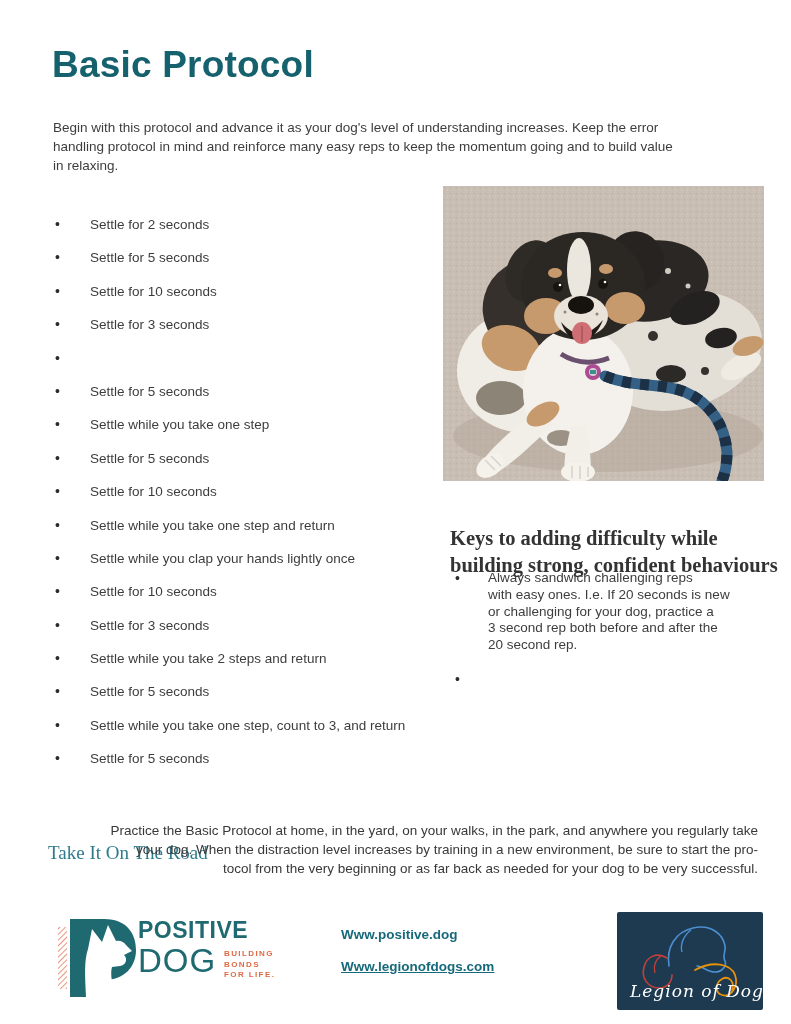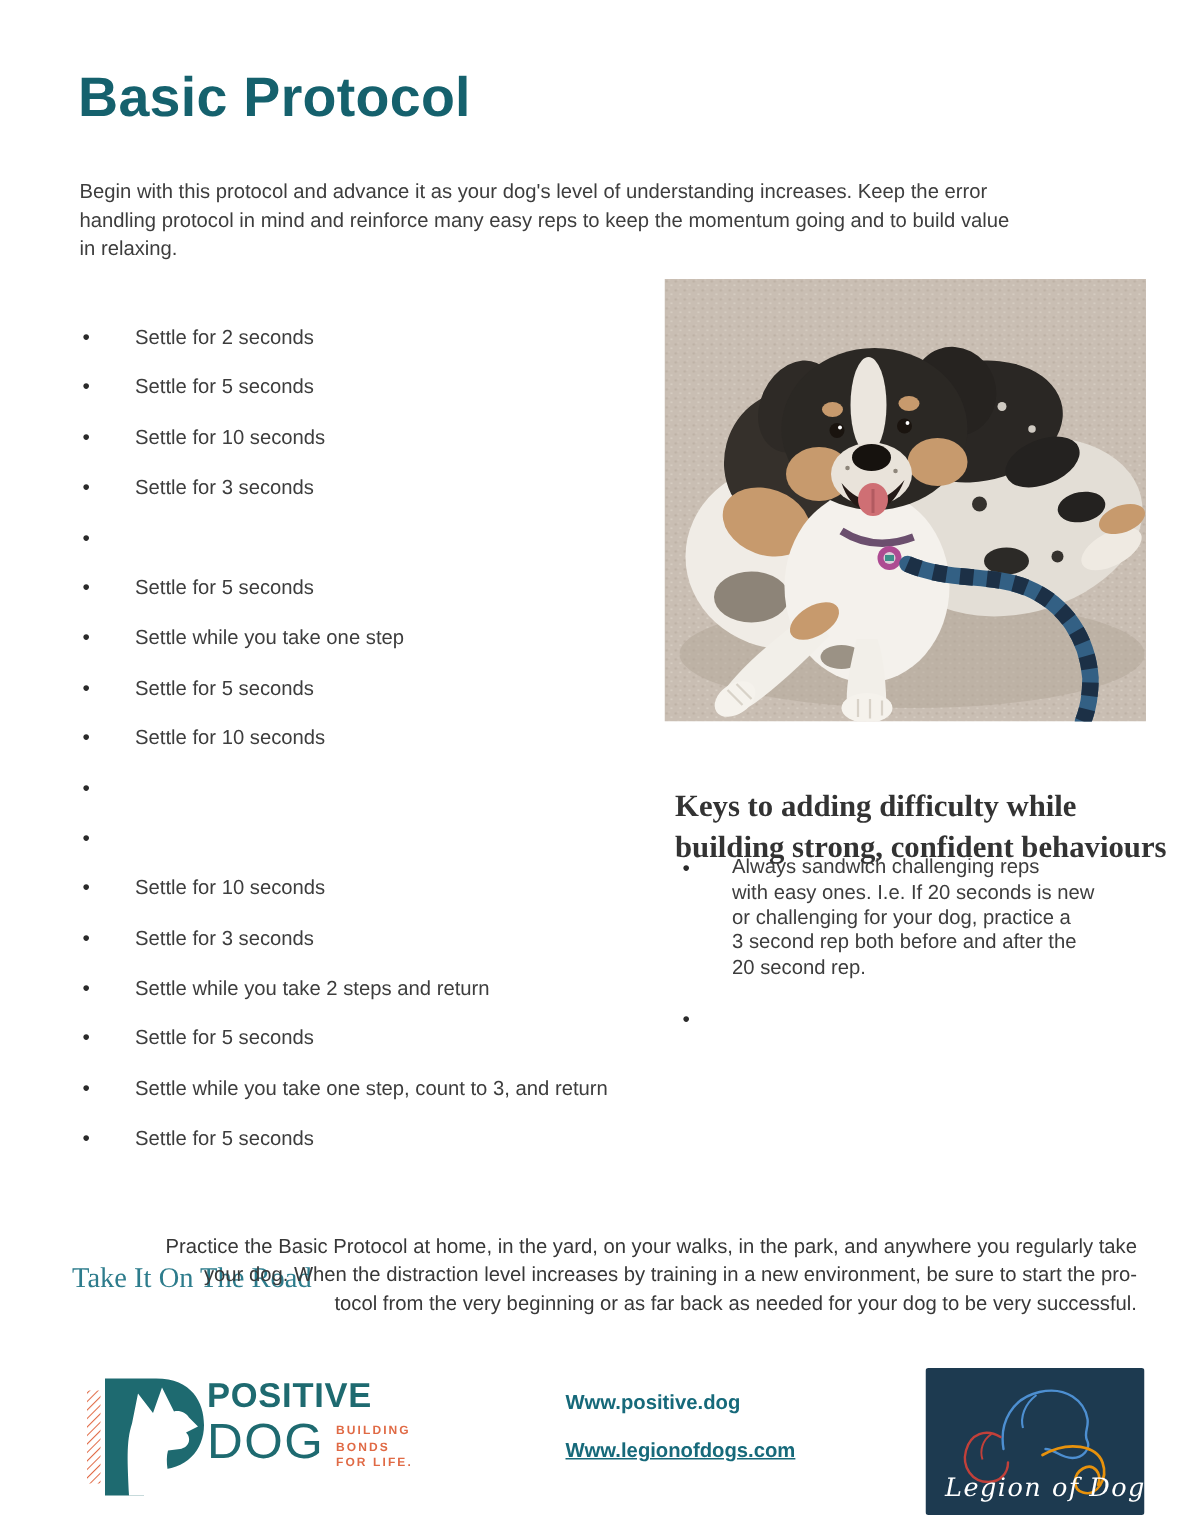--- a/index.html
+++ b/index.html
@@ -51,21 +51,21 @@
   .pd-dog {
     position:absolute; left:138px; top:944px;
     font-size:33px; font-weight:normal; color:#1e6a70; letter-spacing:1px; line-height:33px;
   }
   .pd-tagline {
     position:absolute; left:224px; top:949px;
     font-size:8px; font-weight:bold; color:#e06a45; letter-spacing:1.4px;
     line-height:10.5px; white-space:pre-line;
   }
   .link1, .link2 {
-    position:absolute; left:341px; font-size:13.5px; font-weight:bold; color:#16697a;margin-left:36px;
+    position:absolute; left:341px; font-size:13.5px; font-weight:bold; color:#16697a;
   }
   .link1 { top:927px; } .link2 { top:959px;text-decoration:underline; }
   .legion-logo { position:absolute; left:617px; top:912px; }
 </style>
 </head>
 <body>
 
 <div class="page">
 
   <h1 class="title">Basic Protocol</h1>
@@ -105,23 +105,25 @@
     <li class="step">
         <span class="dot">•</span>
         <span class="lbl">Settle for 5 seconds</span>
       </li>
     <li class="step">
         <span class="dot">•</span>
         <span class="lbl">Settle for 10 seconds</span>
       </li>
     <li class="step">
         <span class="dot">•</span>
-      </li>
-    <li class="step">
-        <span class="dot">•</span>
+        <span class="lbl">Settle while you take one step and return</span>
+      </li>
+    <li class="step">
+        <span class="dot">•</span>
+        <span class="lbl">Settle while you clap your hands lightly once</span>
       </li>
     <li class="step">
         <span class="dot">•</span>
         <span class="lbl">Settle for 10 seconds</span>
       </li>
     <li class="step">
         <span class="dot">•</span>
         <span class="lbl">Settle for 3 seconds</span>
       </li>
     <li class="step">

